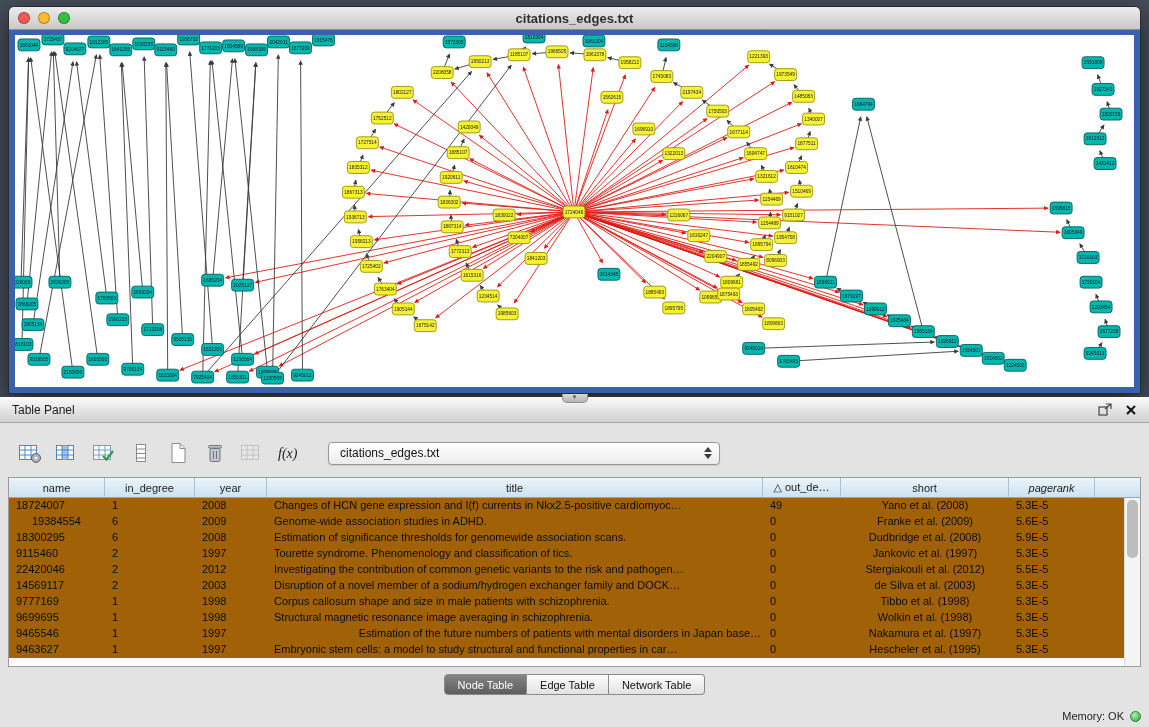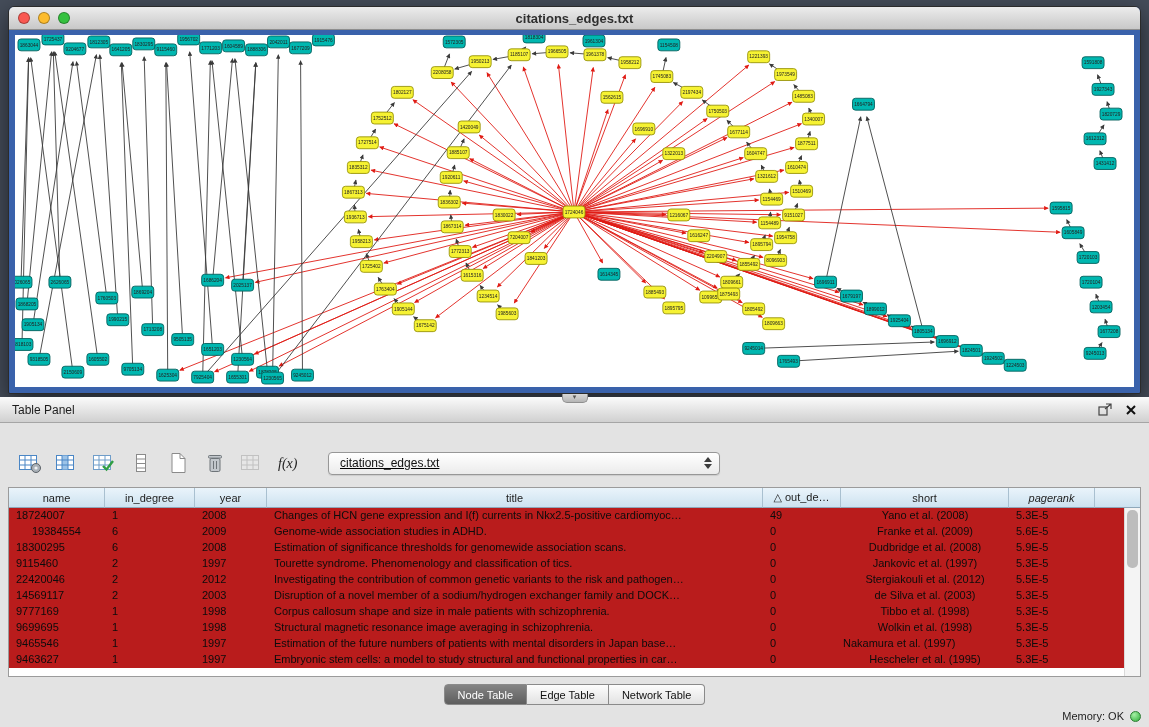--- a/index.html
+++ b/index.html
@@ -21,35 +21,35 @@
             background:linear-gradient(#d8d8d8,#b5b5b5);border:1px solid #8f8f8f;border-top:none;
             border-radius:0 0 5px 5px;z-index:6;font-size:7px;line-height:6px;text-align:center;color:#555;}
 
   
   .panel{position:absolute;top:397px;left:0;right:0;bottom:0;background:#e3e3e3;}
   .panel-header{height:25px;background:linear-gradient(#fbfbfb,#d0d0d0);border-bottom:1px solid #a5a5a5;
                 display:flex;align-items:center;padding:0 12px;font-size:12px;color:#1d1d1d;}
   .ph-right{margin-left:auto;display:flex;gap:12px;align-items:center;}
   .ph-btn{border:none;background:transparent;padding:0;line-height:0;}
 
-  .toolbar{display:flex;align-items:center;gap:9px;padding:27px 0 11px 16px;text-decoration:underline;}
+  .toolbar{display:flex;align-items:center;gap:9px;padding:17px 0 11px 16px;}
   .tbtn{width:28px;height:26px;border:none;background:transparent;padding:1px;line-height:0;}
   .dropdown{margin-left:16px;width:392px;height:23px;border:1px solid #979797;border-radius:4px;
             background:linear-gradient(#ffffff,#ebebeb);display:flex;align-items:center;
             padding:0 7px 0 11px;font-size:12px;color:#111;box-shadow:0 1px 1px rgba(0,0,0,.1);box-sizing:border-box;}
   .dd-arrows{margin-left:auto;display:flex;flex-direction:column;gap:2px;}
   .arr-up{width:0;height:0;border-left:4px solid transparent;border-right:4px solid transparent;border-bottom:5px solid #3c3c3c;}
   .arr-dn{width:0;height:0;border-left:4px solid transparent;border-right:4px solid transparent;border-top:5px solid #3c3c3c;}
 
   .tablewrap{position:relative;margin:0 8px;background:#fff;border:1px solid #9b9b9b;height:188px;overflow:hidden;}
   .thead{display:flex;height:20px;}
   .th{box-sizing:border-box;background:linear-gradient(#eaf4fb,#cde2f0);border-right:1px solid #a9c0d0;
       border-bottom:1px solid #8fa8ba;font-size:11px;display:flex;align-items:center;justify-content:center;color:#1c1c1c;}
   .th.fill{flex:1;border-right:none;}
-  .tr{display:flex;height:16px;background:#b91c1c;}
+  .tr{display:flex;height:16px;background:#a16207;}
   .td{box-sizing:border-box;padding:1px 2px 0 7px;font-size:11px;white-space:nowrap;overflow:hidden;color:#0c0c0c;}
   .vscroll{position:absolute;top:20px;right:0;bottom:0;width:15px;background:#f4f4f4;border-left:1px solid #dadada;}
   .vthumb{margin:2px;height:58px;border-radius:5px;background:#bdbdbd;}
 
   .tabs{display:flex;justify-content:center;margin-top:7px;align-items:center;}
   .tab{height:21px;padding:0 13px;font-size:11px;border:1px solid #8a8a8a;border-left:none;
        background:linear-gradient(#fdfdfd,#e2e2e2);color:#111;}
   .tab:first-child{border-left:1px solid #8a8a8a;border-radius:4px 0 0 4px;}
   .tab:last-child{border-radius:0 4px 4px 0;}
   .tab.sel{background:linear-gradient(#848484,#5e5e5e);color:#fff;}
@@ -930,23 +930,23 @@
           <div class="td" style="width: 72px;">1998</div>
           <div class="td" style="width: 496px;">Structural magnetic resonance image averaging in schizophrenia.</div>
           <div class="td" style="width: 78px;">0</div>
           <div class="td" style="width: 168px; text-align: center; padding-left: 2px;">Wolkin et al. (1998)</div>
           <div class="td" style="width: 86px;">5.3E-5</div>
         </div>
         <div class="tr">
           <div class="td" style="width: 96px;">9465546</div>
           <div class="td" style="width: 90px;">1</div>
           <div class="td" style="width: 72px;">1997</div>
-          <div class="td" style="width: 496px;">Estimation of the future numbers of patients with mental disorders in Japan base…</div>
+          <div class="td" style="width: 496px; text-align: right;">Estimation of the future numbers of patients with mental disorders in Japan base…</div>
           <div class="td" style="width: 78px;">0</div>
-          <div class="td" style="width: 168px; padding-left: 2px;">Nakamura et al. (1997)</div>
+          <div class="td" style="width: 168px; text-align: center; padding-left: 2px;">Nakamura et al. (1997)</div>
           <div class="td" style="width: 86px;">5.3E-5</div>
         </div>
         <div class="tr">
           <div class="td" style="width: 96px;">9463627</div>
           <div class="td" style="width: 90px;">1</div>
           <div class="td" style="width: 72px;">1997</div>
           <div class="td" style="width: 496px;">Embryonic stem cells: a model to study structural and functional properties in car…</div>
           <div class="td" style="width: 78px;">0</div>
           <div class="td" style="width: 168px; text-align: center; padding-left: 2px;">Hescheler et al. (1995)</div>
           <div class="td" style="width: 86px;">5.3E-5</div>

